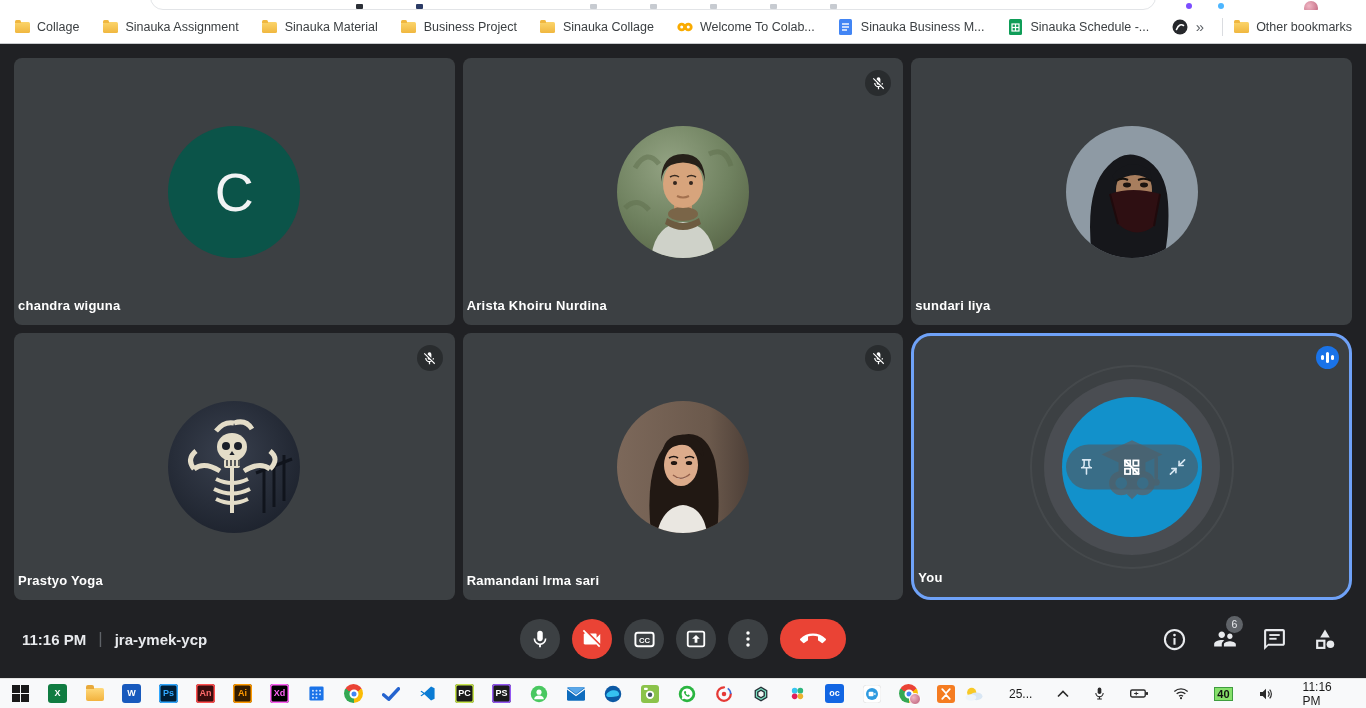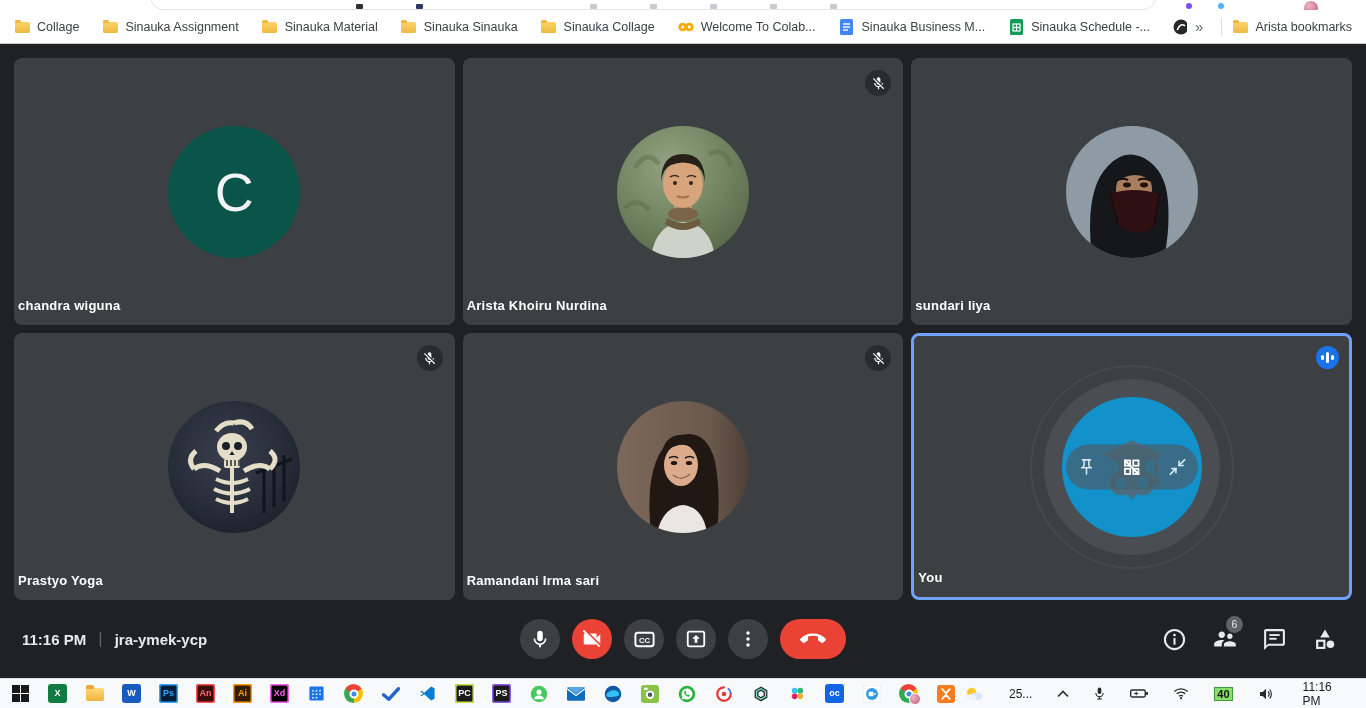--- a/index.html
+++ b/index.html
@@ -28,21 +28,21 @@
                        background:#f0b73f; border-radius:1.5px 1.5px 0 0; }
   .bookmarks-right { margin-left:auto; display:flex; align-items:center; flex:0 0 auto; }
   .bm-overflow { color:#5f6368; font-size:15px; padding:0 8px; cursor:pointer; }
   .bm-sep { width:1px; height:18px; background:#dadce0; margin:0 10px; }
 
   
   .meet-stage { position:absolute; top:44px; left:0; width:100%; height:556px;
                 padding:14px 14px 0; display:grid; gap:8px;
                 grid-template-columns:repeat(3,1fr); grid-template-rows:repeat(2,1fr); }
   .tile { position:relative; background:#3c4043; border-radius:8px; overflow:hidden; cursor:pointer; }
-  .tile.you { border:3px solid #6fa2f8; border-radius:8px; }
+  .tile.you { border:3px solid #6fa2f8; border-radius:20px; }
   .avatar-132 { position:absolute; left:50%; top:50%; transform:translate(-50%,-50%);
                 width:132px; height:132px; border-radius:50%; overflow:hidden; }
   .initial-avatar { display:flex; align-items:center; justify-content:center; }
   .initial-avatar span { font-size:54px; color:#f1f3f4; }
   .tile-name { position:absolute; left:4px; bottom:12px; color:#fff; font-size:13px;
                font-weight:700; letter-spacing:.25px; }
   .mute-chip { position:absolute; top:12px; right:12px; width:26px; height:26px; border-radius:50%;
                background:rgba(26,27,30,.55); display:flex; align-items:center; justify-content:center; }
   .audio-chip { position:absolute; top:10px; right:10px; width:23px; height:23px; border-radius:50%;
                 background:#1a73e8; display:flex; align-items:center; justify-content:center; gap:2px; }
@@ -142,21 +142,21 @@
           <div class="bookmark-item">
             <span class="bm-icon">
               <span class="bm-folder"></span>
             </span>
             <span class="bm-label">Sinauka Material</span>
           </div>
           <div class="bookmark-item">
             <span class="bm-icon">
               <span class="bm-folder"></span>
             </span>
-            <span class="bm-label">Sinauka Sinauka</span>
+            <span class="bm-label">Business Project</span>
           </div>
           <div class="bookmark-item">
             <span class="bm-icon">
               <span class="bm-folder"></span>
             </span>
             <span class="bm-label">Sinauka Collage</span>
           </div>
           <div class="bookmark-item">
             <span class="bm-icon">
               <svg width="17" height="14" viewBox="0 0 17 14">
@@ -201,21 +201,21 @@
             </span>
           </div>
         </div>
       <div class="bookmarks-right">
         <span class="bm-overflow">»</span>
         <span class="bm-sep"></span>
         <div class="bookmark-item" style="margin-right:0">
           <span class="bm-icon">
               <span class="bm-folder"></span>
             </span>
-          <span>Arista bookmarks</span>
+          <span>Other bookmarks</span>
         </div>
       </div>
     </div>
   </div>
 
   <div class="meet-stage" id="tile-grid">
       <div class="tile">
         <div class="avatar-132 initial-avatar" style="background: rgb(11, 84, 73);">
           <span>C</span>
         </div>

